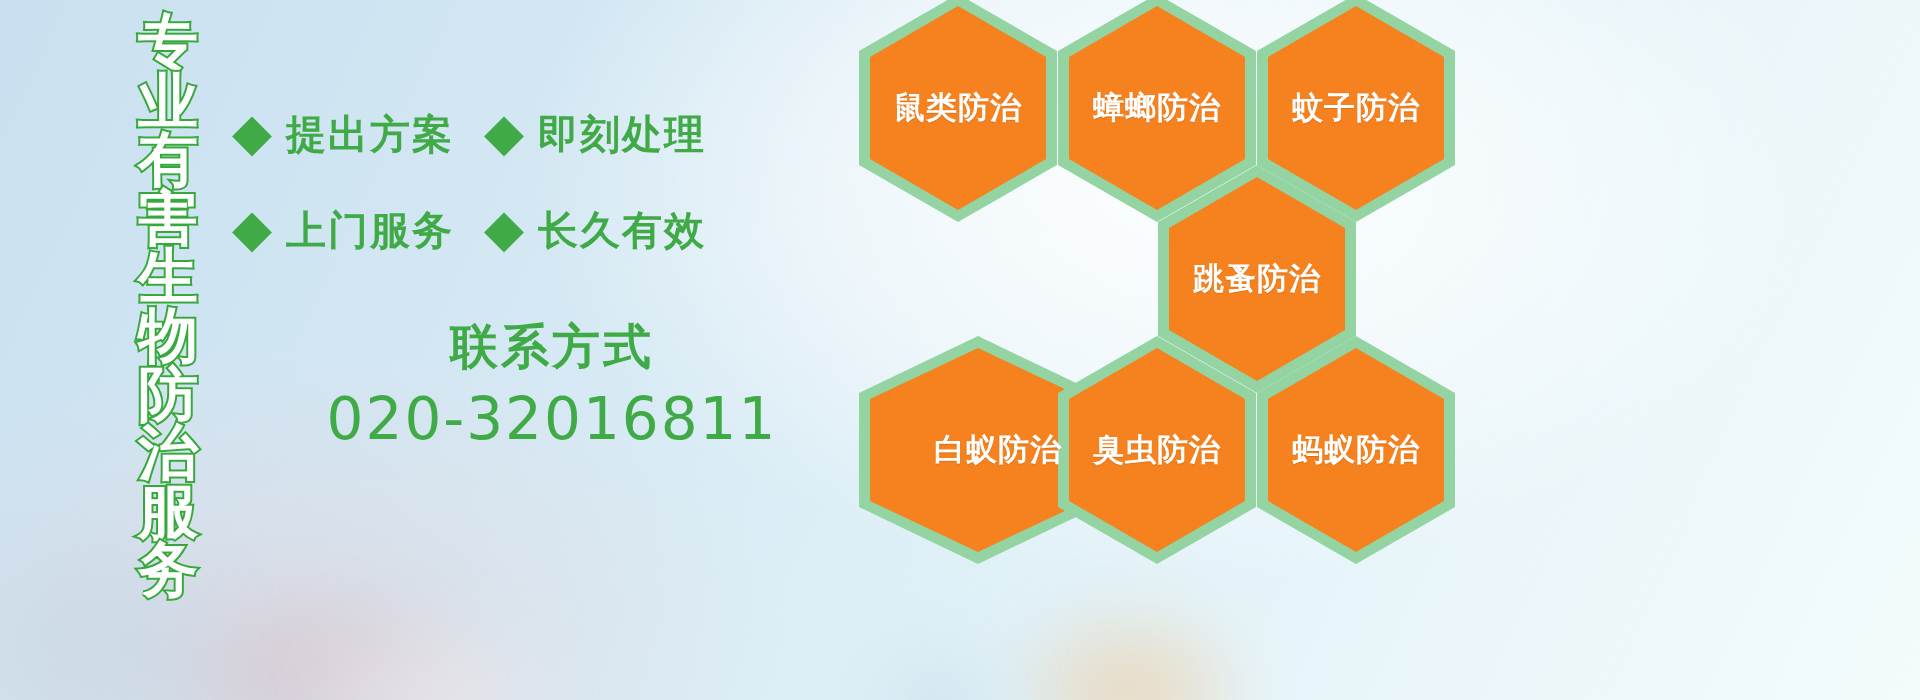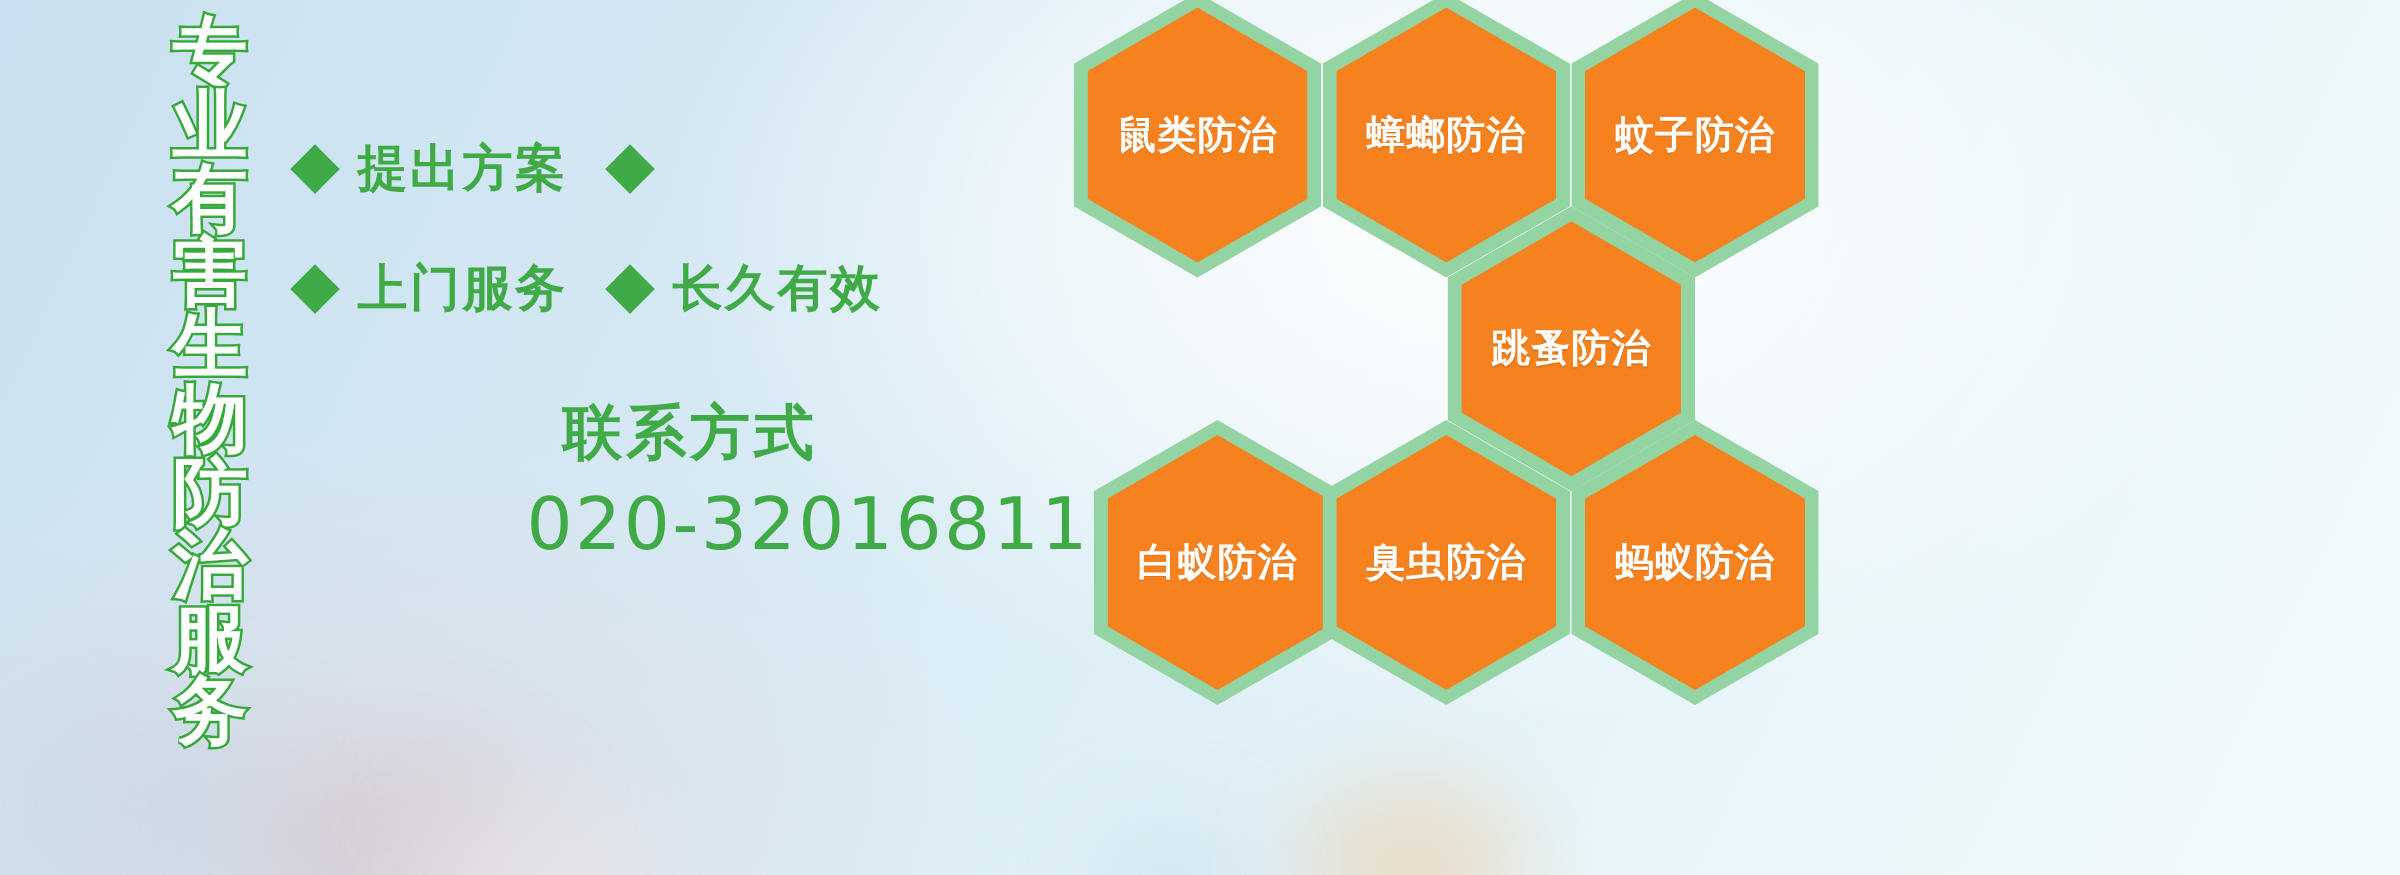--- a/index.html
+++ b/index.html
@@ -90,21 +90,20 @@
     font-weight:bold;
     letter-spacing:3px;
     line-height:1.18;
     margin-bottom:6px;
   }
   #contact .cnum{
     font-size:58px;
     font-weight:normal;
     letter-spacing:2px;
     line-height:1.34;
-    text-align:right;
   }
 
   
   #hexwrap{
     position:absolute;
     left:855px; top:-22px;
     width:620px; height:580px;
   }
   .hex{
     position:absolute;
@@ -158,20 +157,21 @@
     <span class="vch">治</span>
     <span class="vch">服</span>
     <span class="vch">务</span>
   </div>
 
   <div id="slogans">
     <div class="slogan-row">
       <span class="diamond">◆</span>
       <span class="slogan-txt">提出方案</span>
       <span class="diamond">◆</span>
+      <span class="slogan-txt last">即刻处理</span>
     </div>
     <div class="slogan-row">
       <span class="diamond">◆</span>
       <span class="slogan-txt">上门服务</span>
       <span class="diamond">◆</span>
       <span class="slogan-txt last">长久有效</span>
     </div>
   </div>
 
   <div id="contact">
@@ -196,21 +196,21 @@
       <div class="inner"></div>
       <span class="hlabel">蚊子防治</span>
     </div>
 
     <div class="hex" style="left:303px; top:187px;">
       <div class="outer"></div>
       <div class="inner"></div>
       <span class="hlabel">跳蚤防治</span>
     </div>
 
-    <div class="hex" style="left:20px;   top:358px;">
+    <div class="hex" style="left:4px;   top:358px;padding-left:40px;">
       <div class="outer"></div>
       <div class="inner"></div>
       <span class="hlabel">白蚁防治</span>
     </div>
     <div class="hex" style="left:402px; top:358px;">
       <div class="outer"></div>
       <div class="inner"></div>
       <span class="hlabel">蚂蚁防治</span>
     </div>
     <div class="hex" style="left:203px; top:358px;">

